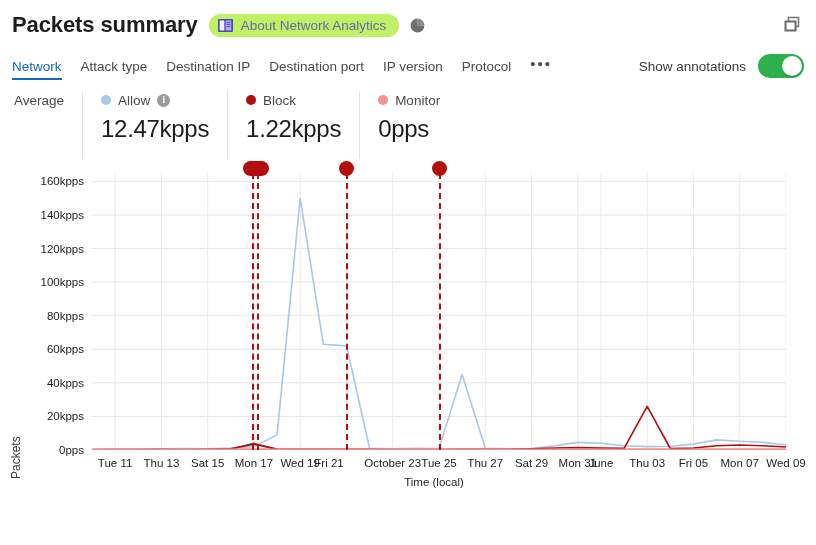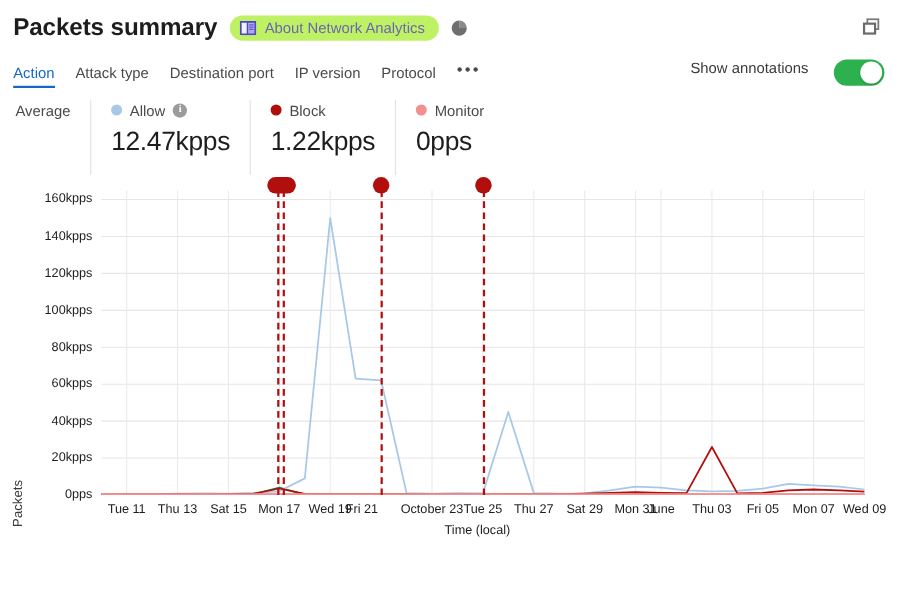--- a/index.html
+++ b/index.html
@@ -40,21 +40,21 @@
   }
   .tab{
     font-size:13.5px;color:#4a4a4a;margin-right:19px;
     padding-bottom:8px;cursor:pointer;white-space:nowrap;position:relative;
   }
   .tab.active{color:#1668c1;}
   .tab.active:after{
     content:"";position:absolute;left:0;right:0;bottom:2px;height:2px;background:#1668c1;
   }
   .tab.more{font-size:15px;letter-spacing:2px;color:#4a4a4a;padding-bottom:10px;}
-  .annot-wrap{margin-left:auto;display:flex;align-items:flex-start;gap:23px;padding-bottom:4px;}
+  .annot-wrap{margin-left:auto;display:flex;align-items:center;gap:12px;padding-bottom:4px;}
   .annot-label{font-size:13.5px;color:#3a3a3a;white-space:nowrap;}
   .toggle{
     width:46px;height:24px;border-radius:12px;background:#2db14e;
     position:relative;cursor:pointer;flex:none;
   }
   .toggle .knob{
     position:absolute;top:2px;right:2px;width:20px;height:20px;border-radius:50%;
     background:#fff;box-shadow:0 1px 2px rgba(0,0,0,.25);
   }
 
@@ -120,22 +120,23 @@
 
   <span class="win-icon">
     <svg width="22" height="22" viewBox="0 0 22 22">
       <rect x="6.5" y="3.5" width="10" height="9" fill="none" stroke="#7a7a7a" stroke-width="1.6"></rect>
       <rect x="3.5" y="7.5" width="10" height="9" fill="#ffffff" stroke="#6a6a6a" stroke-width="2"></rect>
     </svg>
   </span>
 </div>
 
 <div class="tabsrow">
-  <div class="tab active">Action</div>
+  <div class="tab active">Network</div>
   <div class="tab">Attack type</div>
+  <div class="tab">Destination IP</div>
   <div class="tab">Destination port</div>
   <div class="tab">IP version</div>
   <div class="tab">Protocol</div>
   <div class="tab more">•••</div>
 
   <div class="annot-wrap">
     <span class="annot-label">Show annotations</span>
     <div class="toggle">
       <div class="knob"></div>
     </div>

